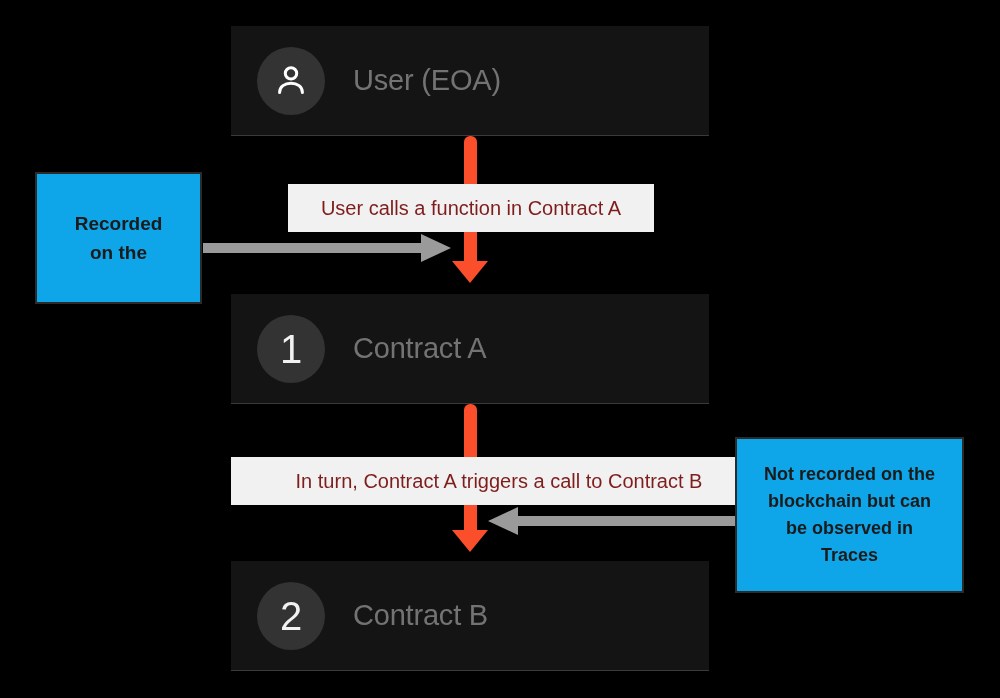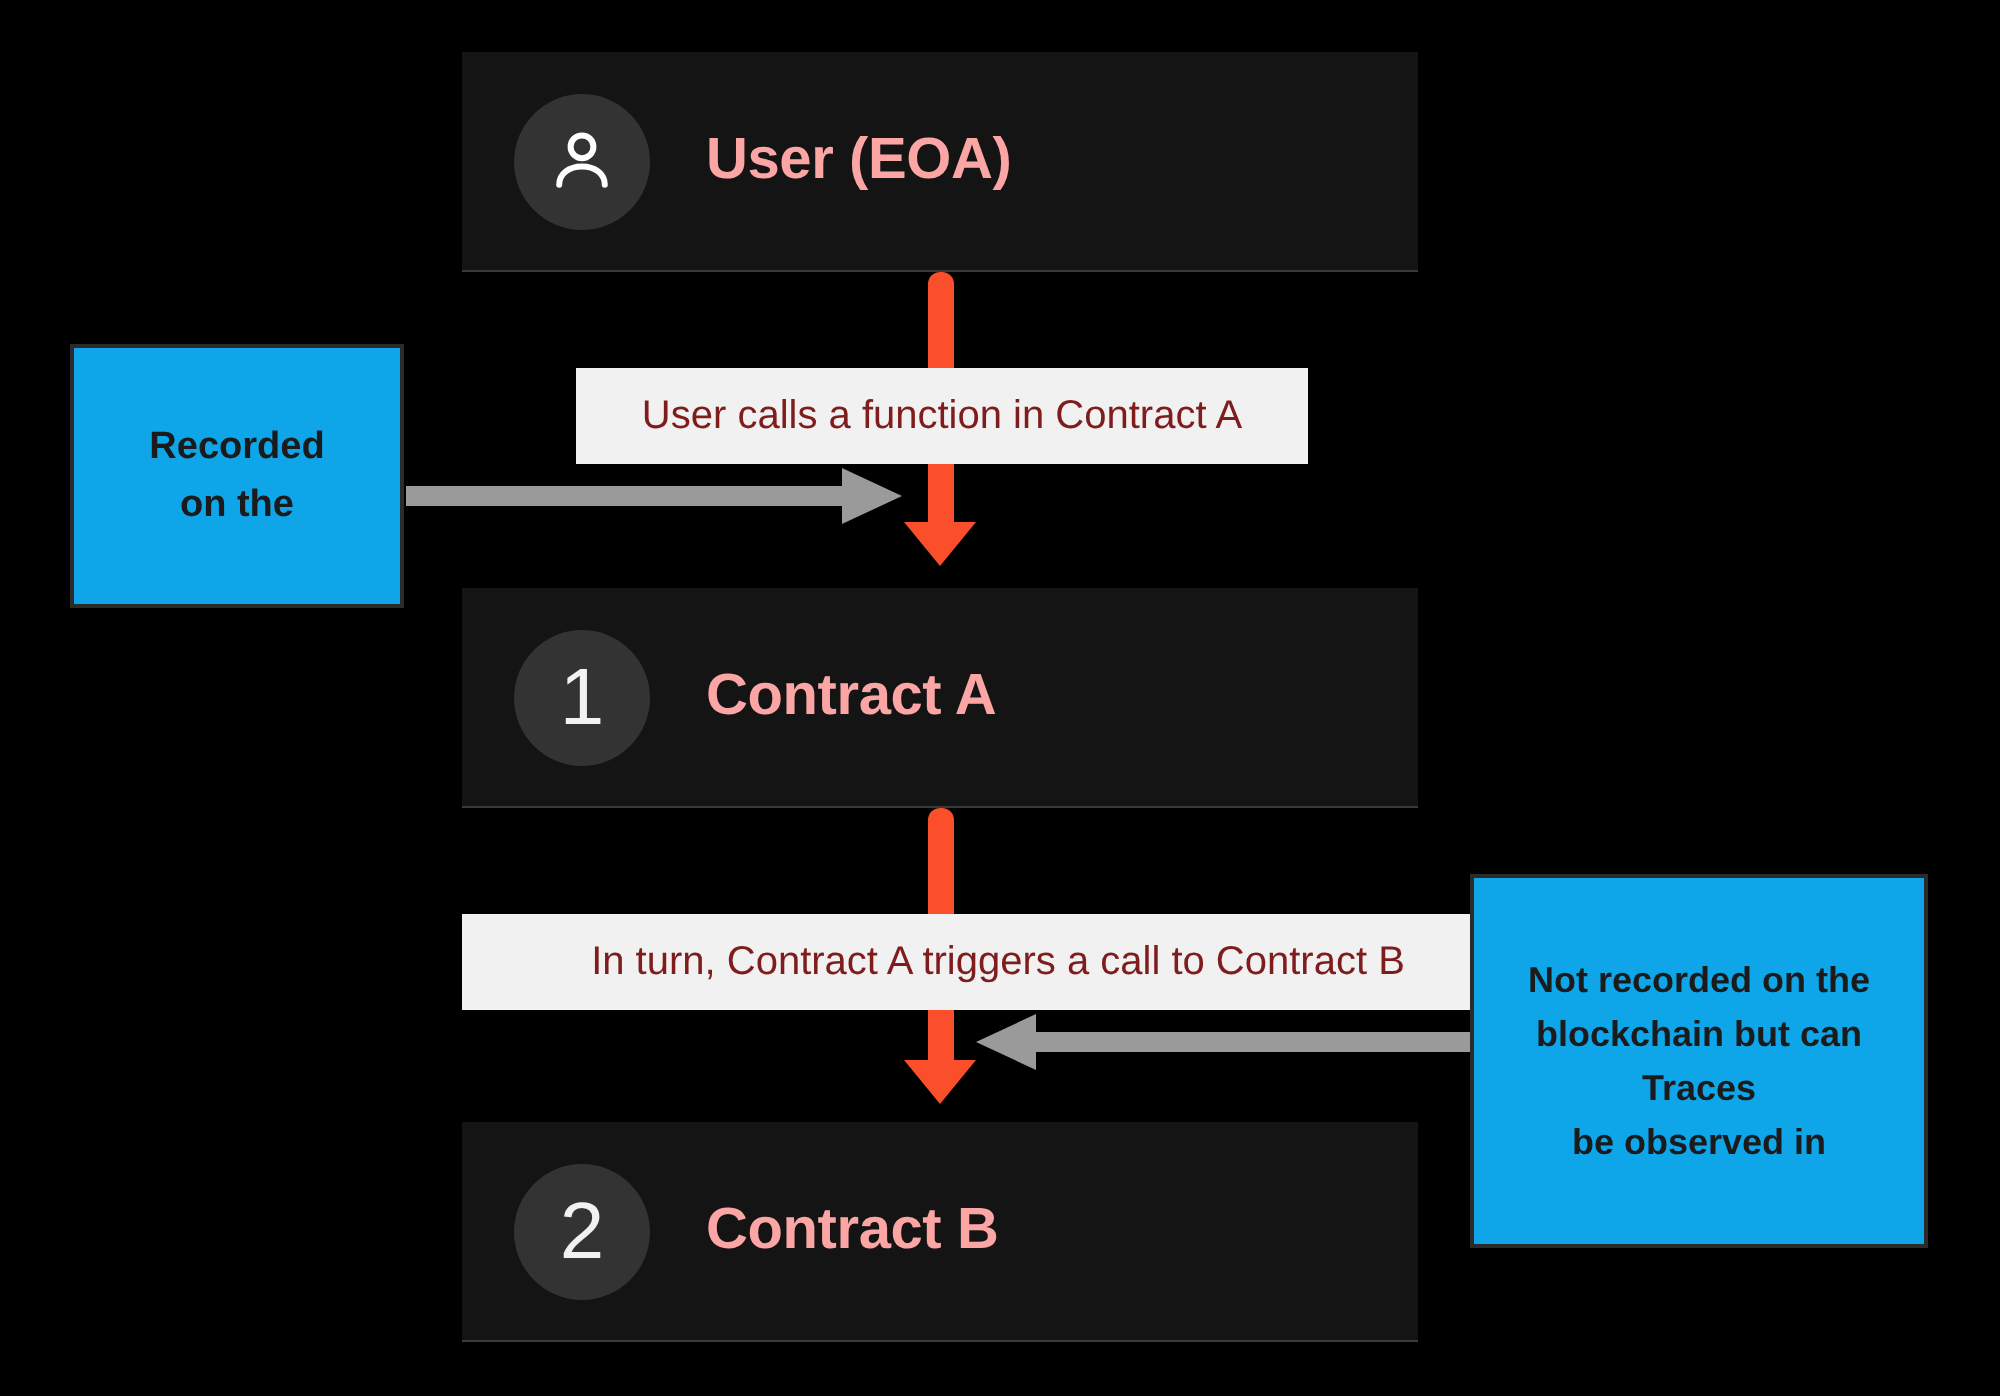--- a/index.html
+++ b/index.html
@@ -49,23 +49,23 @@
     justify-content: center;
     color: #f2f2f2;
     font-size: 40px;
     font-weight: 400;
     line-height: 1;
   }
   .badge svg { display: block; }
 
   .node-label {
     margin-left: 28px;
-    color: #fca5a5;
+    color: #737373;
     font-size: 29px;
-    font-weight: bold;
+    font-weight: normal;
     letter-spacing: -0.2px;
     white-space: nowrap;
     text-align: center;
   }
 
   
   .conn {
     position: absolute;
     left: 464px;
     width: 13px;
@@ -135,21 +135,21 @@
     width: 167px;
     height: 132px;
     font-size: 19px;
     line-height: 1.55;
     padding: 0 10px;
   }
   .annot-right {
     left: 735px;
     top: 437px;
     width: 229px;
-    height: 187px;
+    height: 156px;
     font-size: 18px;
     line-height: 1.5;
     padding: 0 8px;
   }
 
   
   .gray-arrow {
     position: absolute;
     z-index: 4;
   }
@@ -205,22 +205,22 @@
     <svg width="250" height="32" viewBox="0 0 250 32" aria-hidden="true">
       <rect x="0" y="11" width="222" height="10" fill="#9a9a9a"></rect>
       <polygon points="218,2 248,16 218,30" fill="#9a9a9a"></polygon>
     </svg>
   </div>
 
   <div class="annot annot-right">
     <div>
       <div>Not recorded on the</div>
       <div>blockchain but can</div>
+      <div>be observed in</div>
       <div>Traces</div>
-      <div>be observed in</div>
     </div>
   </div>
 
   <div class="gray-arrow gray-arrow-right">
     <svg width="250" height="32" viewBox="0 0 250 32" aria-hidden="true">
       <rect x="28" y="11" width="222" height="10" fill="#9a9a9a"></rect>
       <polygon points="32,2 2,16 32,30" fill="#9a9a9a"></polygon>
     </svg>
   </div>
 

